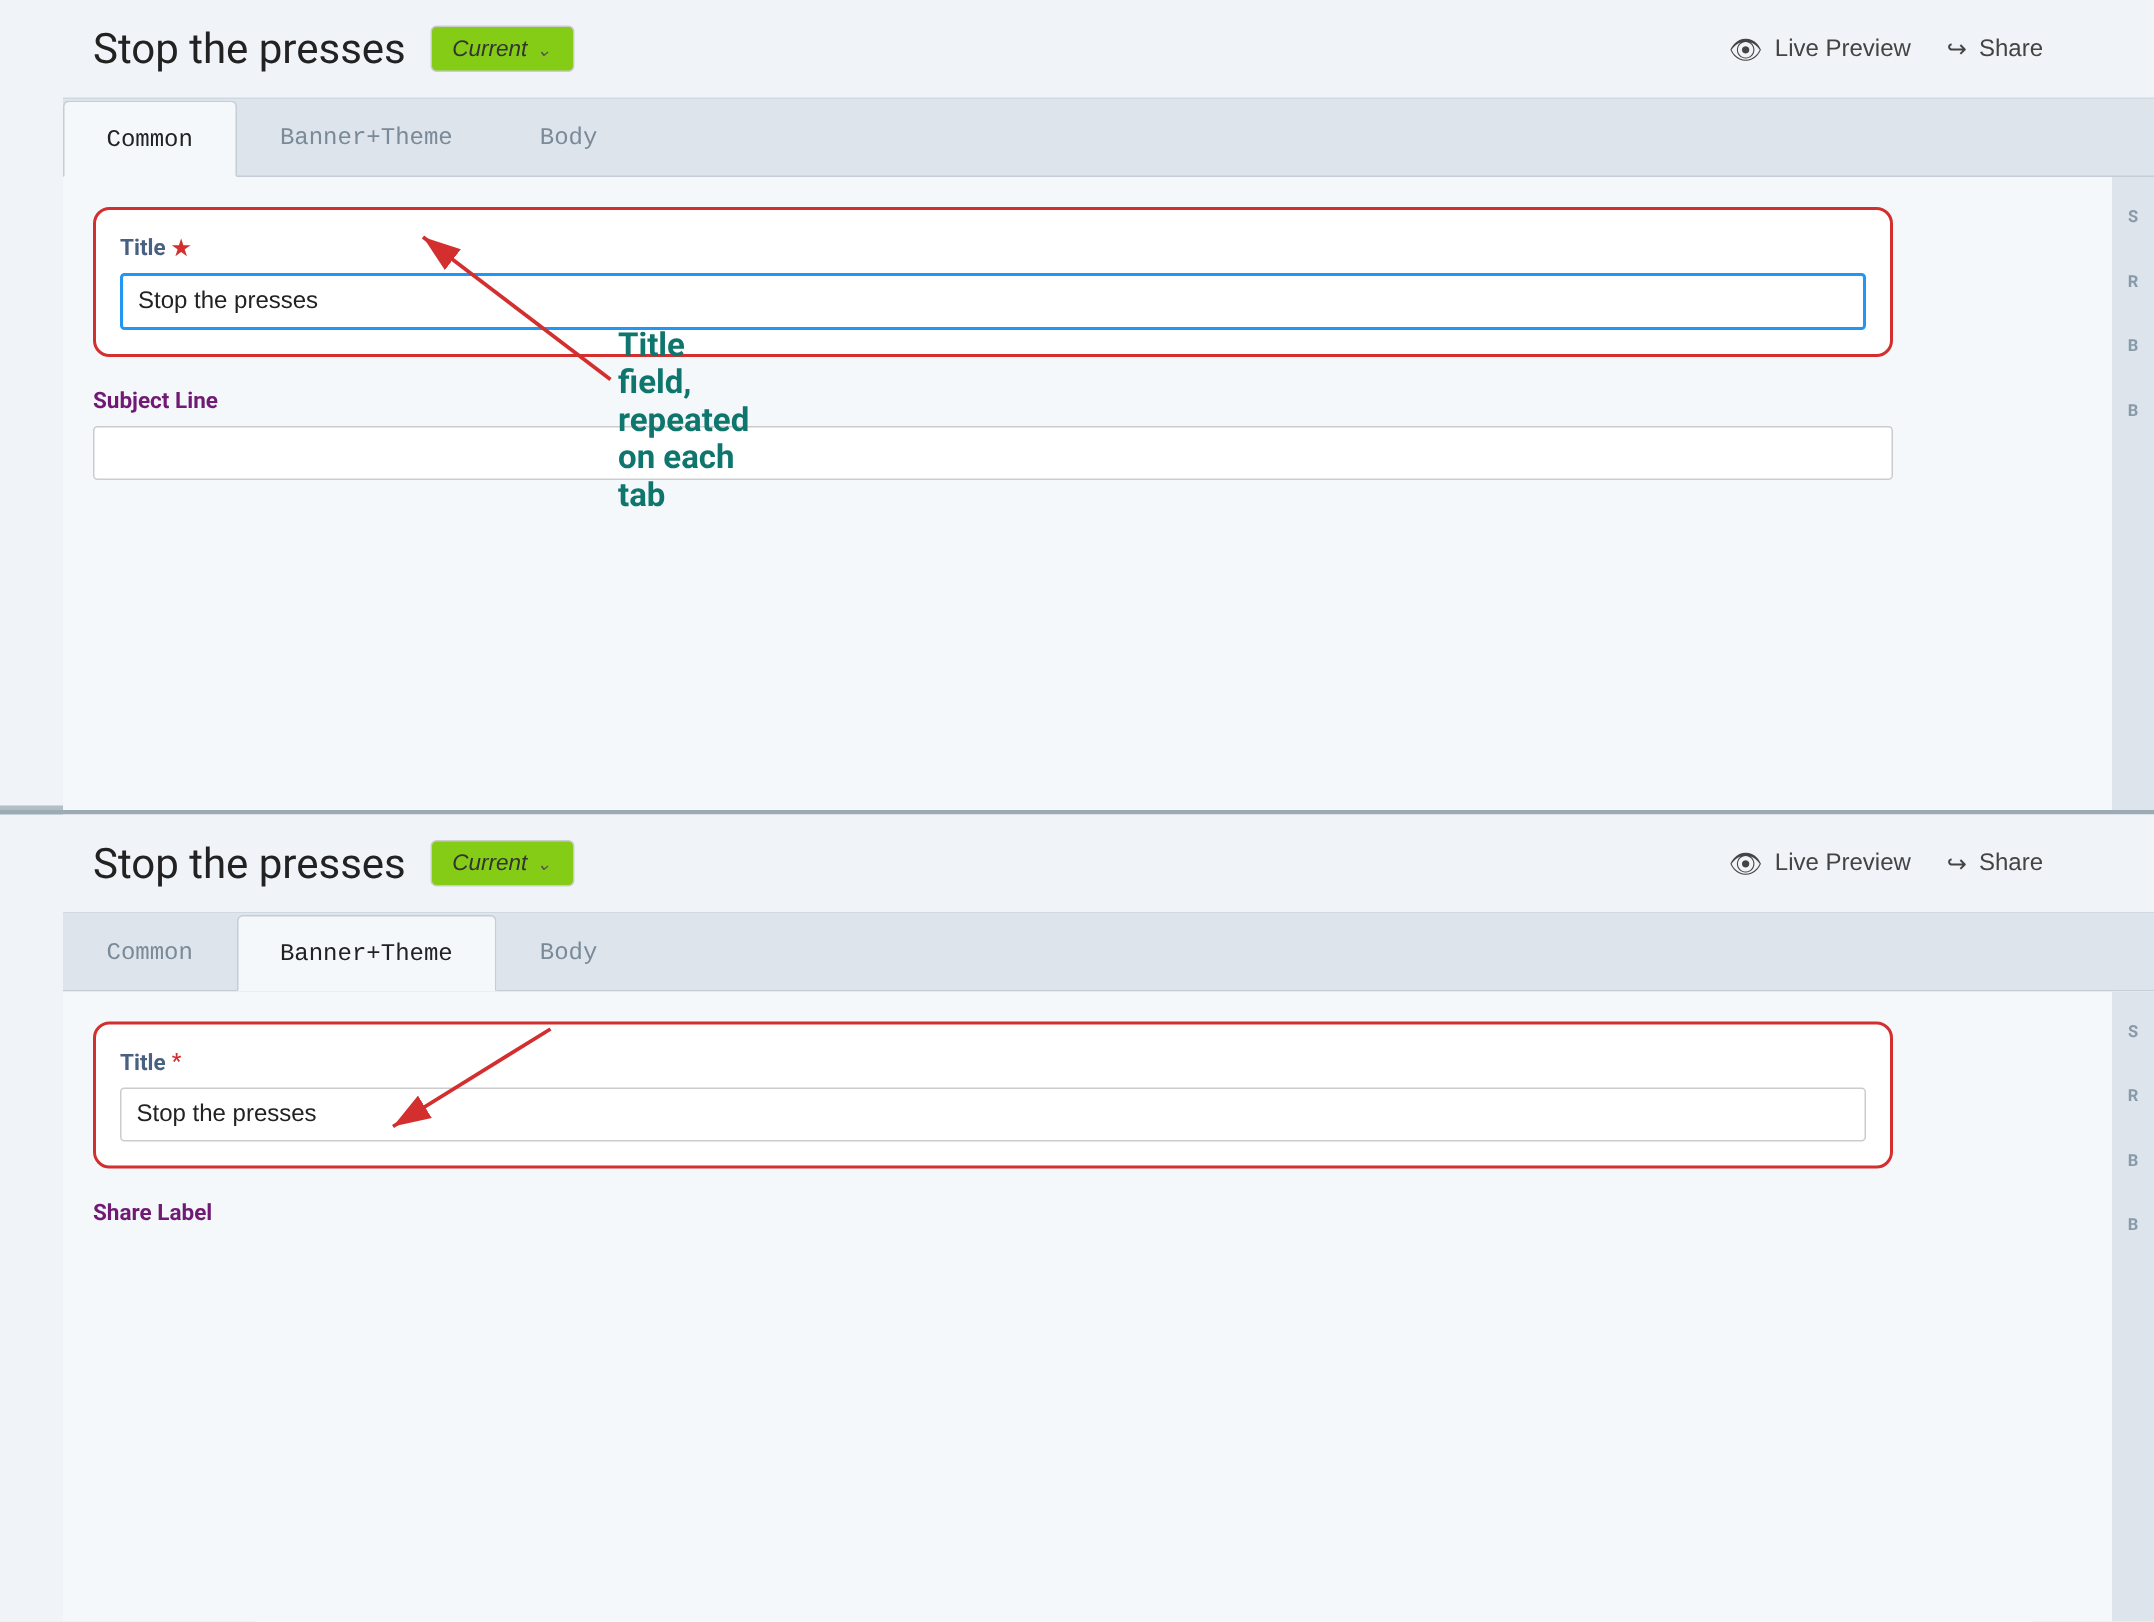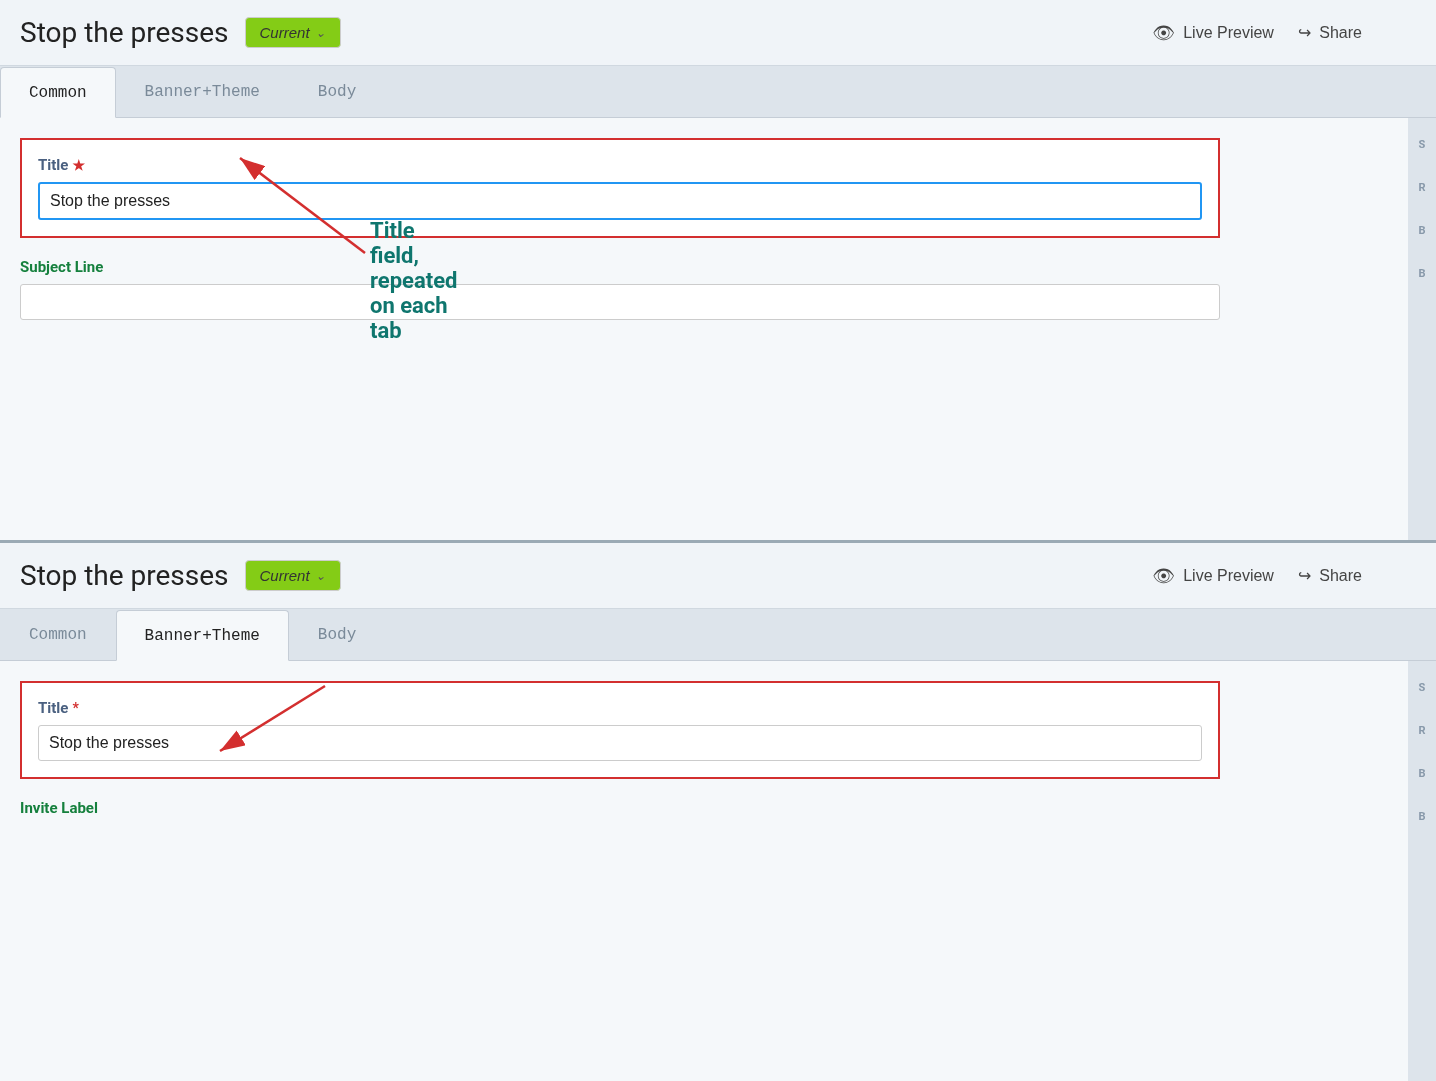--- a/index.html
+++ b/index.html
@@ -7,20 +7,21 @@
       font-family: -apple-system, BlinkMacSystemFont, 'Segoe UI', Roboto, sans-serif;
       background: #e8edf2;
       width: 1436px;
       min-height: 1081px;
     }
 
     
     .panel {
       background: #f0f4f8;
       position: relative;
+      padding-left: 42px;
     }
 
     .panel-top {
       height: 540px;
       border-bottom: 3px solid #b0bec5;
     }
 
     .panel-bottom {
       height: 541px;
     }
@@ -126,21 +127,21 @@
     .content-area {
       background: #f5f8fa;
       padding: 20px 20px;
       flex: 1;
     }
 
     
     .form-section {
       background: #fff;
       border: 2px solid #d32f2f;
-      border-radius: 0;
+      border-radius: 11px;
       padding: 16px;
       margin-bottom: 20px;
       max-width: 1200px;
     }
 
     .field-label {
       font-size: 15px;
       font-weight: 700;
       color: #4a6080;
       margin-bottom: 8px;
@@ -175,21 +176,21 @@
     }
 
     .subject-section {
       max-width: 1200px;
       margin-bottom: 20px;
     }
 
     .subject-label {
       font-size: 15px;
       font-weight: 700;
-      color: #15803d;
+      color: #701a75;
       margin-bottom: 8px;
     }
 
     
     .eye-icon {
       font-size: 18px;
     }
 
     
     .share-icon {
@@ -310,21 +311,21 @@
 
       <div class="form-section">
         <div class="field-label">
           <span>Title</span>
           <span class="required-star" style="color:#d32f2f; font-size:14px;">*</span>
         </div>
         <input class="field-input-normal" type="text" value="Stop the presses" style="">
       </div>
 
       <div class="subject-section">
-        <div class="subject-label">Invite Label</div>
+        <div class="subject-label">Share Label</div>
       </div>
 
       <div style="position:absolute; left:200px; top:20px; pointer-events:none;">
         <svg width="130" height="80">
           <defs>
             <marker id="arrowhead2" markerWidth="10" markerHeight="7" refX="10" refY="3.5" orient="auto">
               <polygon points="0 0, 10 3.5, 0 7" fill="#d32f2f"></polygon>
             </marker>
           </defs>
           <line x1="125" y1="5" x2="20" y2="70" stroke="#d32f2f" stroke-width="2.5" marker-end="url(#arrowhead2)"></line>

